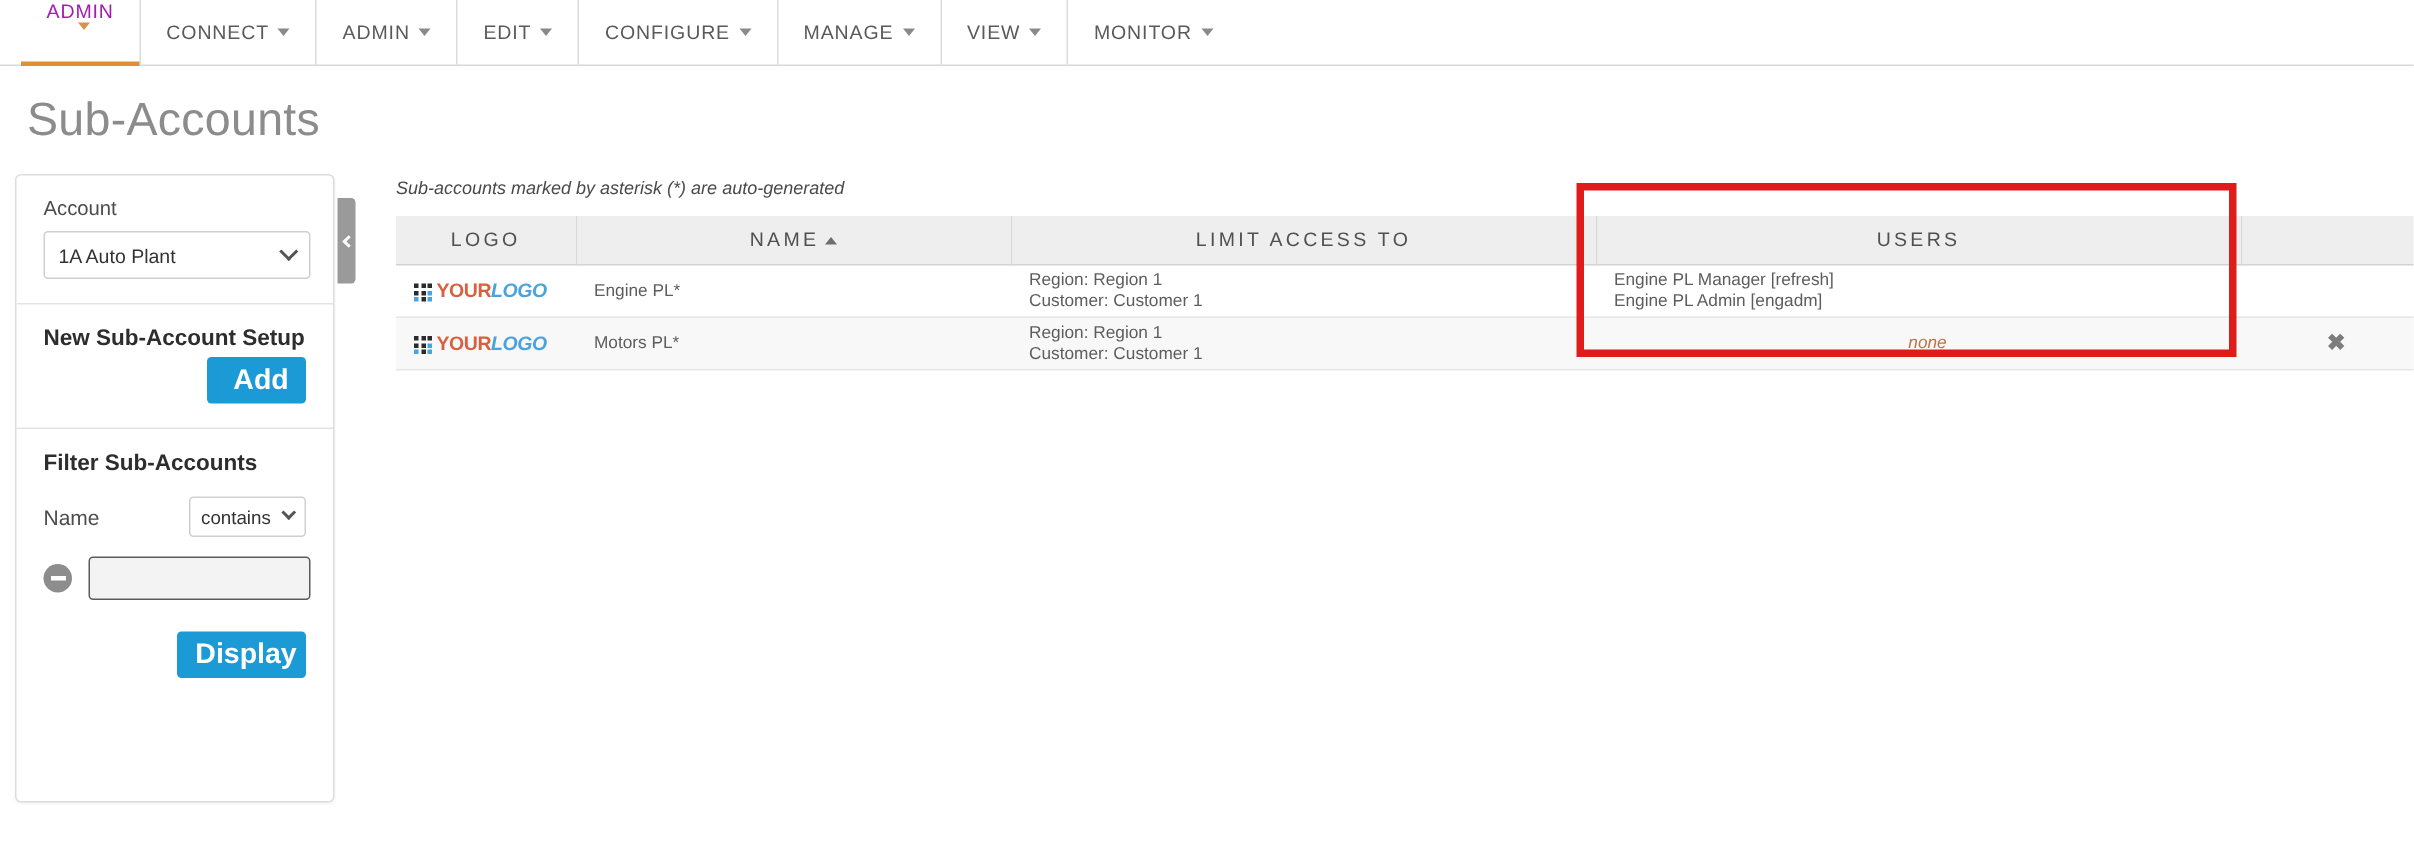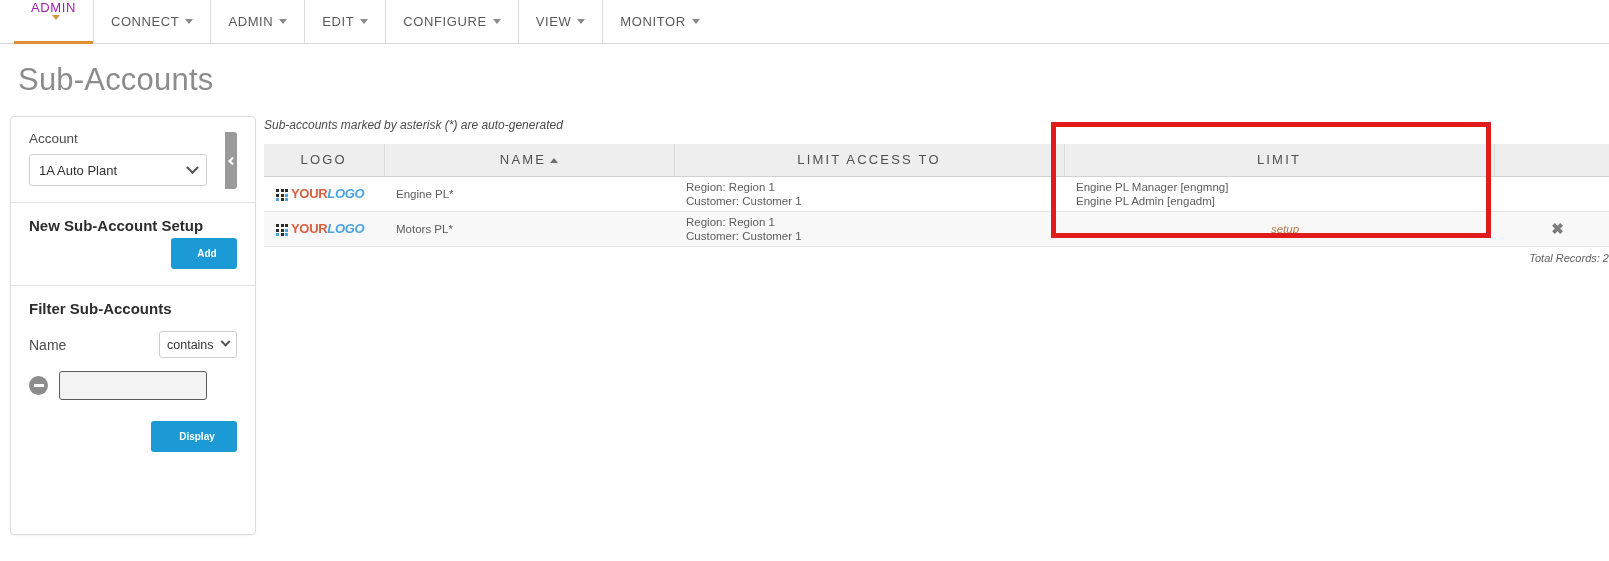--- a/index.html
+++ b/index.html
@@ -60,21 +60,21 @@
     font-size: 31px;
     color: #8c8c8c;
     font-weight: 400;
     letter-spacing: 0.2px;
   }
 
   
   .sidebar {
     position: absolute;
     top: 116px; left: 10px;
-    width: 246px;
+    width: 213px;
     height: 419px;
     background: #ffffff;
     border: 1px solid #dddddd;
     border-radius: 4px;
     box-shadow: 0 1px 2px rgba(0,0,0,0.05);
   }
   .sb-section { padding: 14px 18px 16px 18px; }
   .sb-divider { border-top: 1px solid #e4e4e4; }
   .sb-label {
     font-size: 13.5px;
@@ -111,21 +111,21 @@
     font-size: 11.5px;
     color: #6f6f6f;
     line-height: 1.28;
     margin-bottom: 10px;
   }
   .btn-blue {
     background: #1b9ad6;
     color: #ffffff;
     border: none;
     border-radius: 3px;
-    font-size: 10px;
+    font-size: 19px;
     font-weight: bold;
     font-family: "Liberation Sans", sans-serif;
     cursor: pointer;
     height: 31px;
     padding-left: 12px;
   }
   .row-right { display: flex; justify-content: flex-end; }
   .filter-row {
     display: flex; align-items: center;
     margin-top: 14px;
@@ -309,20 +309,24 @@
   <div class="nav-item">
     <span class="nav-label">ADMIN</span>
     <span class="caret"></span>
   </div>
   <div class="nav-item">
     <span class="nav-label">EDIT</span>
     <span class="caret"></span>
   </div>
   <div class="nav-item">
     <span class="nav-label">CONFIGURE</span>
+    <span class="caret"></span>
+  </div>
+  <div class="nav-item">
+    <span class="nav-label">MANAGE</span>
     <span class="caret"></span>
   </div>
   <div class="nav-item">
     <span class="nav-label">VIEW</span>
     <span class="caret"></span>
   </div>
   <div class="nav-item">
     <span class="nav-label">MONITOR</span>
     <span class="caret"></span>
   </div>
@@ -390,21 +394,21 @@
       <col style="width:430px">
       <col style="width:115px">
     </colgroup>
     <thead>
       <tr>
         <th>LOGO</th>
         <th>
           <span>NAME</span><span class="sort-asc"></span>
         </th>
         <th>LIMIT ACCESS TO</th>
-        <th>LIMIT</th>
+        <th>USERS</th>
         <th class="last"></th>
       </tr>
     </thead>
     <tbody>
       <tr>
         <td class="c-logo">
           <span class="logo-wrap">
             <span class="logo-dots">
               <span></span>
                 <span></span>
@@ -421,21 +425,21 @@
         </td>
         <td>Engine PL*</td>
         <td>
           <div class="two-line">
             <div>Region: Region 1</div>
             <div>Customer: Customer 1</div>
           </div>
         </td>
         <td>
           <div class="two-line">
-            <div>Engine PL Manager [engmng]</div>
+            <div>Engine PL Manager [refresh]</div>
             <div>Engine PL Admin [engadm]</div>
           </div>
         </td>
         <td class="center"></td>
       </tr>
       <tr class="alt">
         <td class="c-logo">
           <span class="logo-wrap">
             <span class="logo-dots">
               <span></span>
@@ -452,25 +456,24 @@
           </span>
         </td>
         <td>Motors PL*</td>
         <td>
           <div class="two-line">
             <div>Region: Region 1</div>
             <div>Customer: Customer 1</div>
           </div>
         </td>
         <td class="center">
-          <span class="none-val">setup</span>
+          <span class="none-val">none</span>
         </td>
         <td class="center">
           <span class="del-x">✖</span>
         </td>
       </tr>
     </tbody>
   </table>
 
-  <div class="totals">Total Records: 2</div>
 </div>
 
 <div class="highlight-box"></div>
 
 </body></html>

